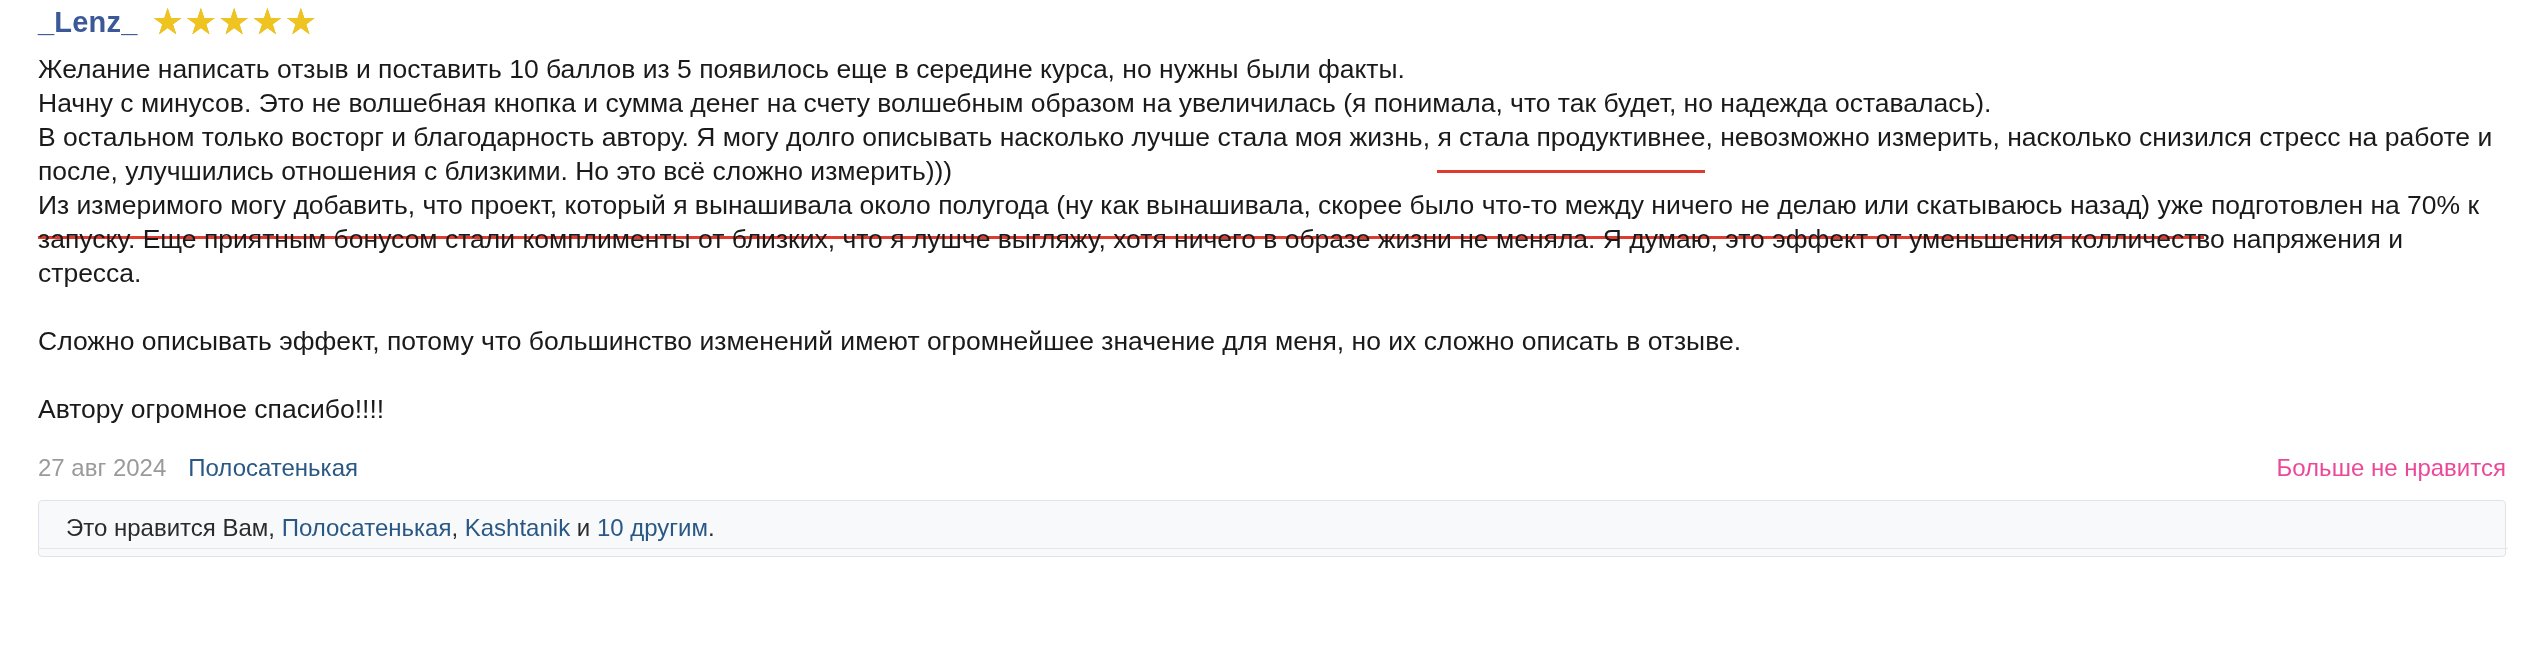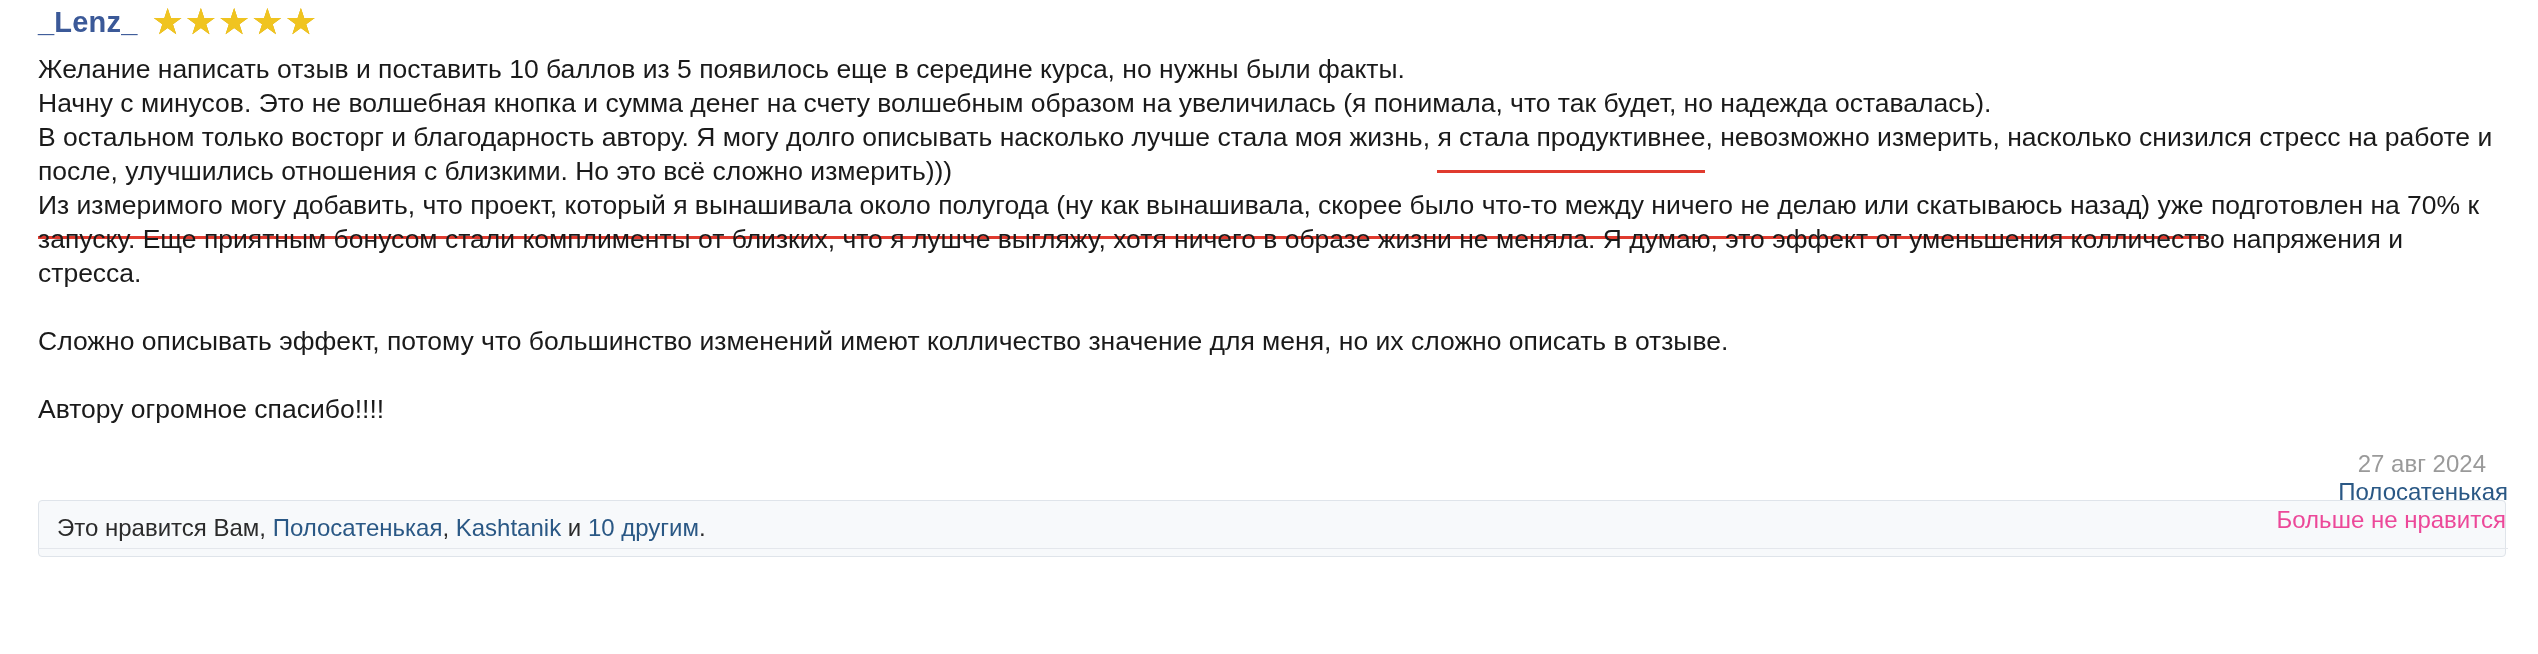--- a/index.html
+++ b/index.html
@@ -60,24 +60,23 @@
   .hl {
     border-bottom: 3px solid #e03b2f;
     padding-bottom: 18px;
   }
   .hl-long {
     border-bottom: 3px solid #e03b2f;
     padding-bottom: 16px;
   }
   .meta-row {
     display: flex;
-    align-items: flex-end;
+    align-items: center;
     margin-top: 24px;
     height: 36px;
-    flex-direction: column;
   }
   .meta-date {
     font-size: 24px;
     color: #9a9a9a;
     margin-right: 22px;
   }
   .meta-link {
     font-size: 24px;
     color: #2a5885;
     cursor: pointer;
@@ -88,21 +87,21 @@
     color: #ec4899;
     cursor: pointer;
     padding-right: 2px;
   }
   .likes-box {
     margin-top: 14px;
     box-sizing: border-box;
     border: 1px solid #dfe4ea;
     background: #f7f9fb;
     border-radius: 4px;
-    padding: 13px 18px 14px 18px;
+    padding: 13px 18px 14px 27px;
     font-size: 24px;
     color: #2b2b2b;
     max-width: 2468px;
   }
   .likes-box a {
     color: #2a5885;
     text-decoration: none;
     cursor: pointer;
   }
   .bottom-rule {
@@ -138,21 +137,21 @@
       <span>Начну с минусов. Это не волшебная кнопка и сумма денег на счету волшебным образом на увеличилась (я понимала, что так будет, но надежда оставалась).</span>
     </p>
     <p>
       <span>В остальном только восторг и благодарность автору. Я могу долго описывать насколько лучше стала моя жизнь, </span><span class="hl">я стала продуктивнее</span><span>, невозможно измерить, насколько снизился стресс на работе и после, улучшились отношения с близкими. Но это всё сложно измерить)))</span>
     </p>
     <p>
       <span class="hl-long">Из измеримого могу добавить, что проект, который я вынашивала около полугода (ну как вынашивала, скорее было что-то между ничего не делаю или скатываюсь назад) уже</span><span> подготовлен на 70% к запуску. Еще приятным бонусом стали комплименты от близких, что я лушче выгляжу, хотя ничего в образе жизни не меняла. Я думаю, это эффект от уменьшения колличество напряжения и стресса.</span>
     </p>
     <p class="spacer"></p>
     <p>
-      <span>Сложно описывать эффект, потому что большинство изменений имеют колличество значение для меня, но их сложно описать в отзыве.</span>
+      <span>Сложно описывать эффект, потому что большинство изменений имеют огромнейшее значение для меня, но их сложно описать в отзыве.</span>
     </p>
     <p class="spacer"></p>
     <p>
       <span>Автору огромное спасибо!!!!</span>
     </p>
   </div>
 
   <div class="meta-row">
     <div class="meta-date">27 авг 2024</div>
     <div class="meta-link">Полосатенькая</div>

